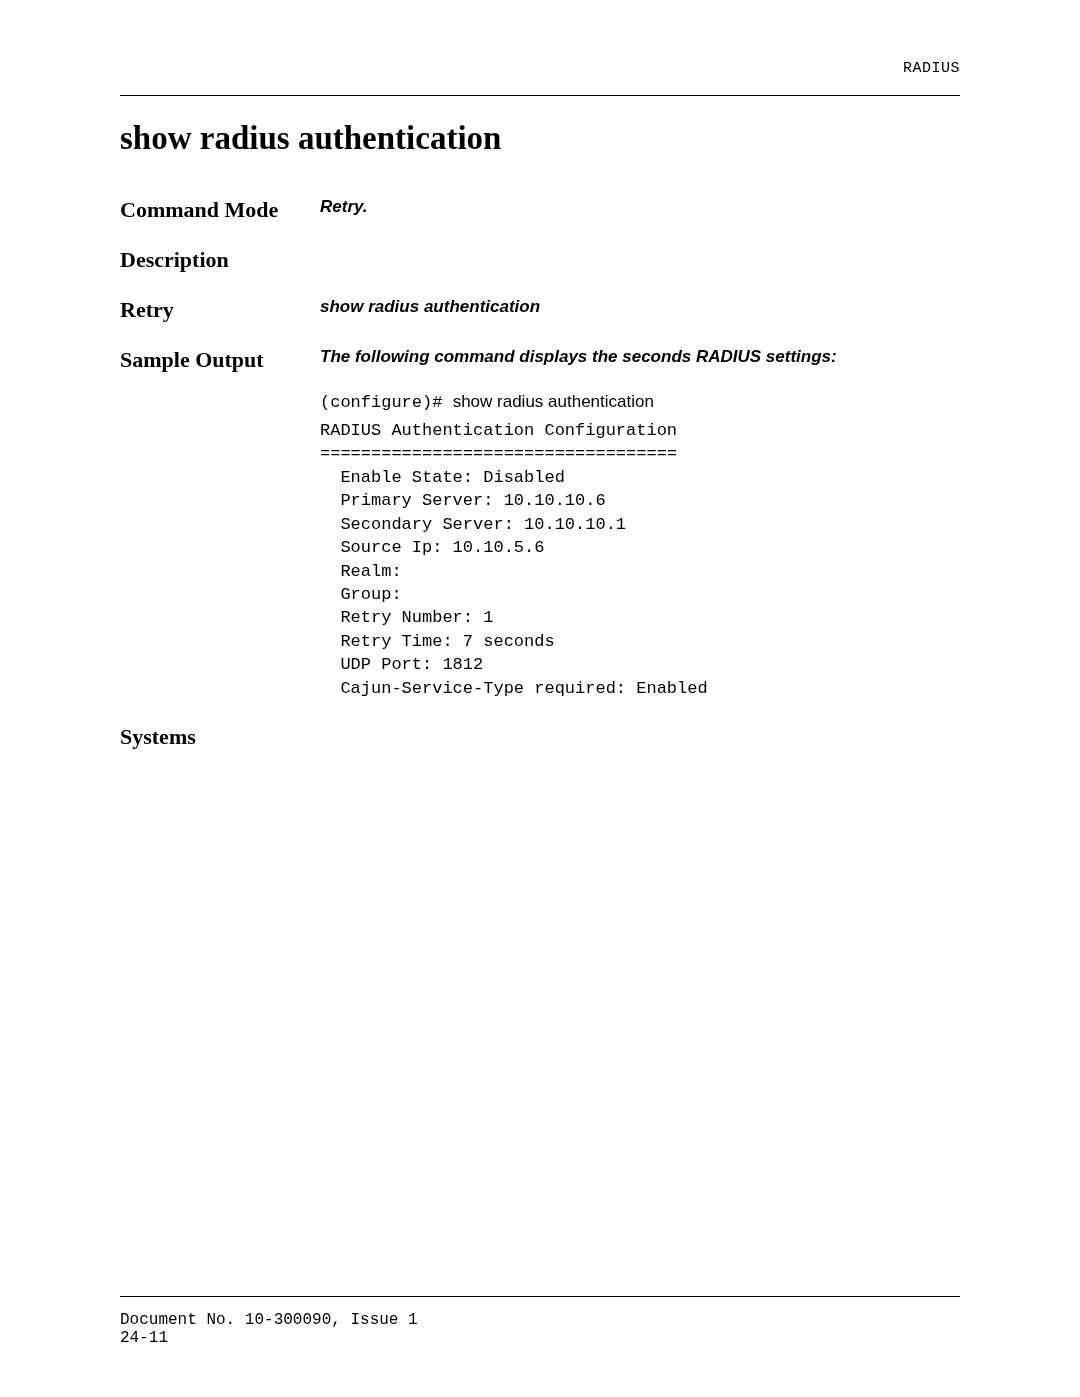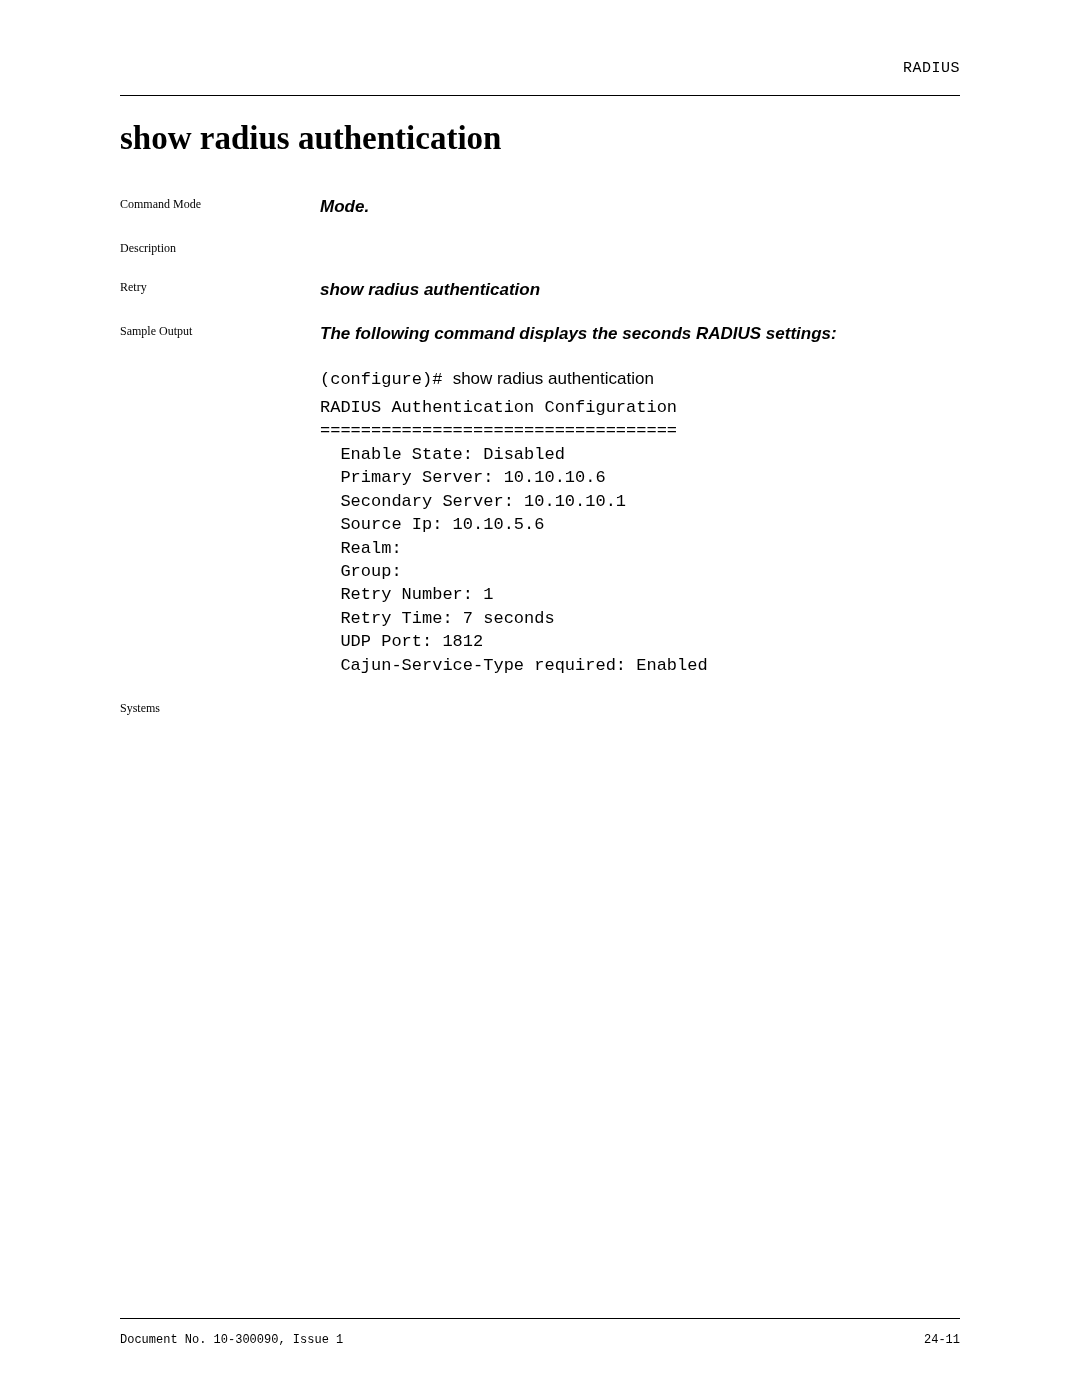--- a/index.html
+++ b/index.html
@@ -33,22 +33,22 @@
       margin-bottom: 40px;
     }
     .row {
       display: flex;
       margin-bottom: 24px;
       align-items: flex-start;
     }
     .label {
       width: 200px;
       min-width: 200px;
-      font-weight: normal;
-      font-size: 12px;
+      font-weight: bold;
+      font-size: 22px;
       padding-right: 21px;
     }
     .value {
       flex: 1;
       font-size: 18px;
     }
     .value-italic {
       font-family: Arial, Helvetica, sans-serif;
       font-weight: bold;
       font-style: italic;
@@ -81,34 +81,35 @@
     }
     .hr-bottom {
       border: none;
       border-top: 1.5px solid #000;
       margin-bottom: 14px;
     }
     .footer-text {
       display: flex;
       justify-content: space-between;
       font-family: "Courier New", Courier, monospace;
-      font-size: 12px;
+      font-size: 16px;
+      flex-direction: column;
     }
   </style>
 </head>
 <body>
 
 <div class="header-label">RADIUS</div>
 <hr class="hr-top">
 
 <h1 class="title">show radius authentication</h1>
 
 <div class="row">
   <div class="label">Command Mode</div>
-  <div class="value value-italic">Mode.</div>
+  <div class="value value-italic">Retry.</div>
 </div>
 
 <div class="row">
   <div class="label">Description</div>
 </div>
 
 <div class="row">
   <div class="label">Retry</div>
   <div class="value value-italic">show radius authentication</div>
 </div>

